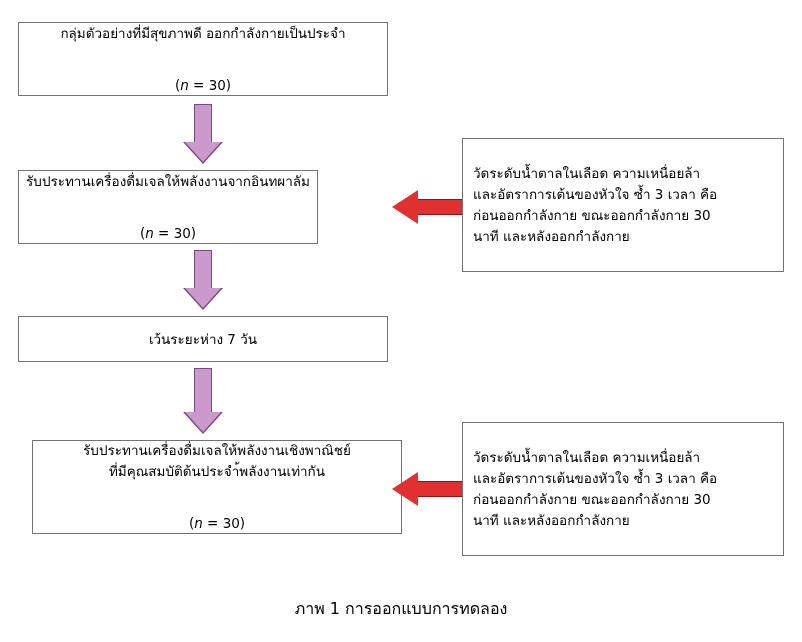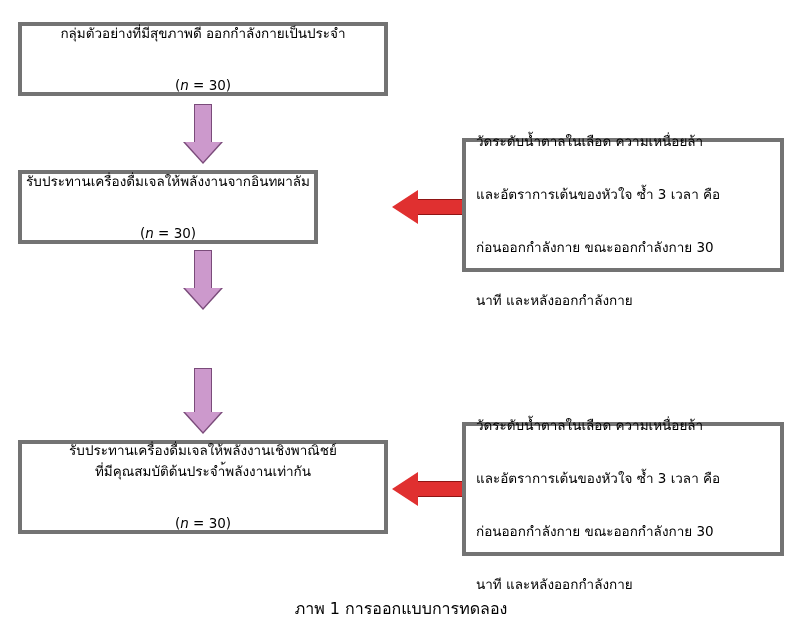--- a/index.html
+++ b/index.html
@@ -20,21 +20,21 @@
     position: absolute;
     left: 0;
     top: 0;
     width: 802px;
     height: 642px;
   }
 
   .box {
     position: absolute;
     box-sizing: border-box;
-    border: 4px solid #737373;
+    border: 1px solid #737373;
     background: #ffffff;
     display: flex;
     flex-direction: column;
     justify-content: center;
     align-items: center;
     text-align: center;
     font-size: 13.5px;
     line-height: 1.55;
     padding: 6px 10px;
   }
@@ -45,36 +45,35 @@
     justify-content: center;
   }
 
   .box .line {
     display: block;
     white-space: nowrap;
   }
 
   .box.left-align .line {
     white-space: normal;
-    margin-top: 32px;
   }
 
   .n-line {
     font-size: 13.5px;
     margin-top: 31px;
   }
   .n-line i {
     font-style: italic;
   }
 
   
   #box-sample      { left: 18px;  top: 22px;  width: 370px; height: 74px; }
   #box-drink-gel   { left: 18px;  top: 170px; width: 300px; height: 74px; }
   #box-washout     { left: 18px;  top: 316px; width: 370px; height: 46px; }
-  #box-commercial  { left: 18px;  top: 440px; width: 370px; height: 94px; }
+  #box-commercial  { left: 32px;  top: 440px; width: 370px; height: 94px; }
 
   
   #box-measure-1   { left: 462px; top: 138px; width: 322px; height: 134px; }
   #box-measure-2   { left: 462px; top: 422px; width: 322px; height: 134px; }
 
   
   .v-arrow {
     position: absolute;
     width: 40px;
   }
@@ -180,20 +179,23 @@
     <span class="line">รับประทานเครื่องดื่มเจลให้พลังงานจากอินทผาลัม</span>
     <span class="line n-line"><span>(</span><i>n</i><span> = 30)</span></span>
   </div>
 
   <div class="v-arrow" id="arrow-2">
     <div class="shaft"></div>
     <div class="head-outline"></div>
     <div class="head"></div>
   </div>
 
+  <div class="box" id="box-washout">
+    <span class="line">เว้นระยะห่าง 7 วัน</span>
+  </div>
 
   <div class="v-arrow" id="arrow-3">
     <div class="shaft"></div>
     <div class="head-outline"></div>
     <div class="head"></div>
   </div>
 
   <div class="box" id="box-commercial">
     <span class="line">รับประทานเครื่องดื่มเจลให้พลังงานเชิงพาณิชย์</span>
     <span class="line">ที่มีคุณสมบัติด้นประจำ้พลังงานเท่ากัน</span>

